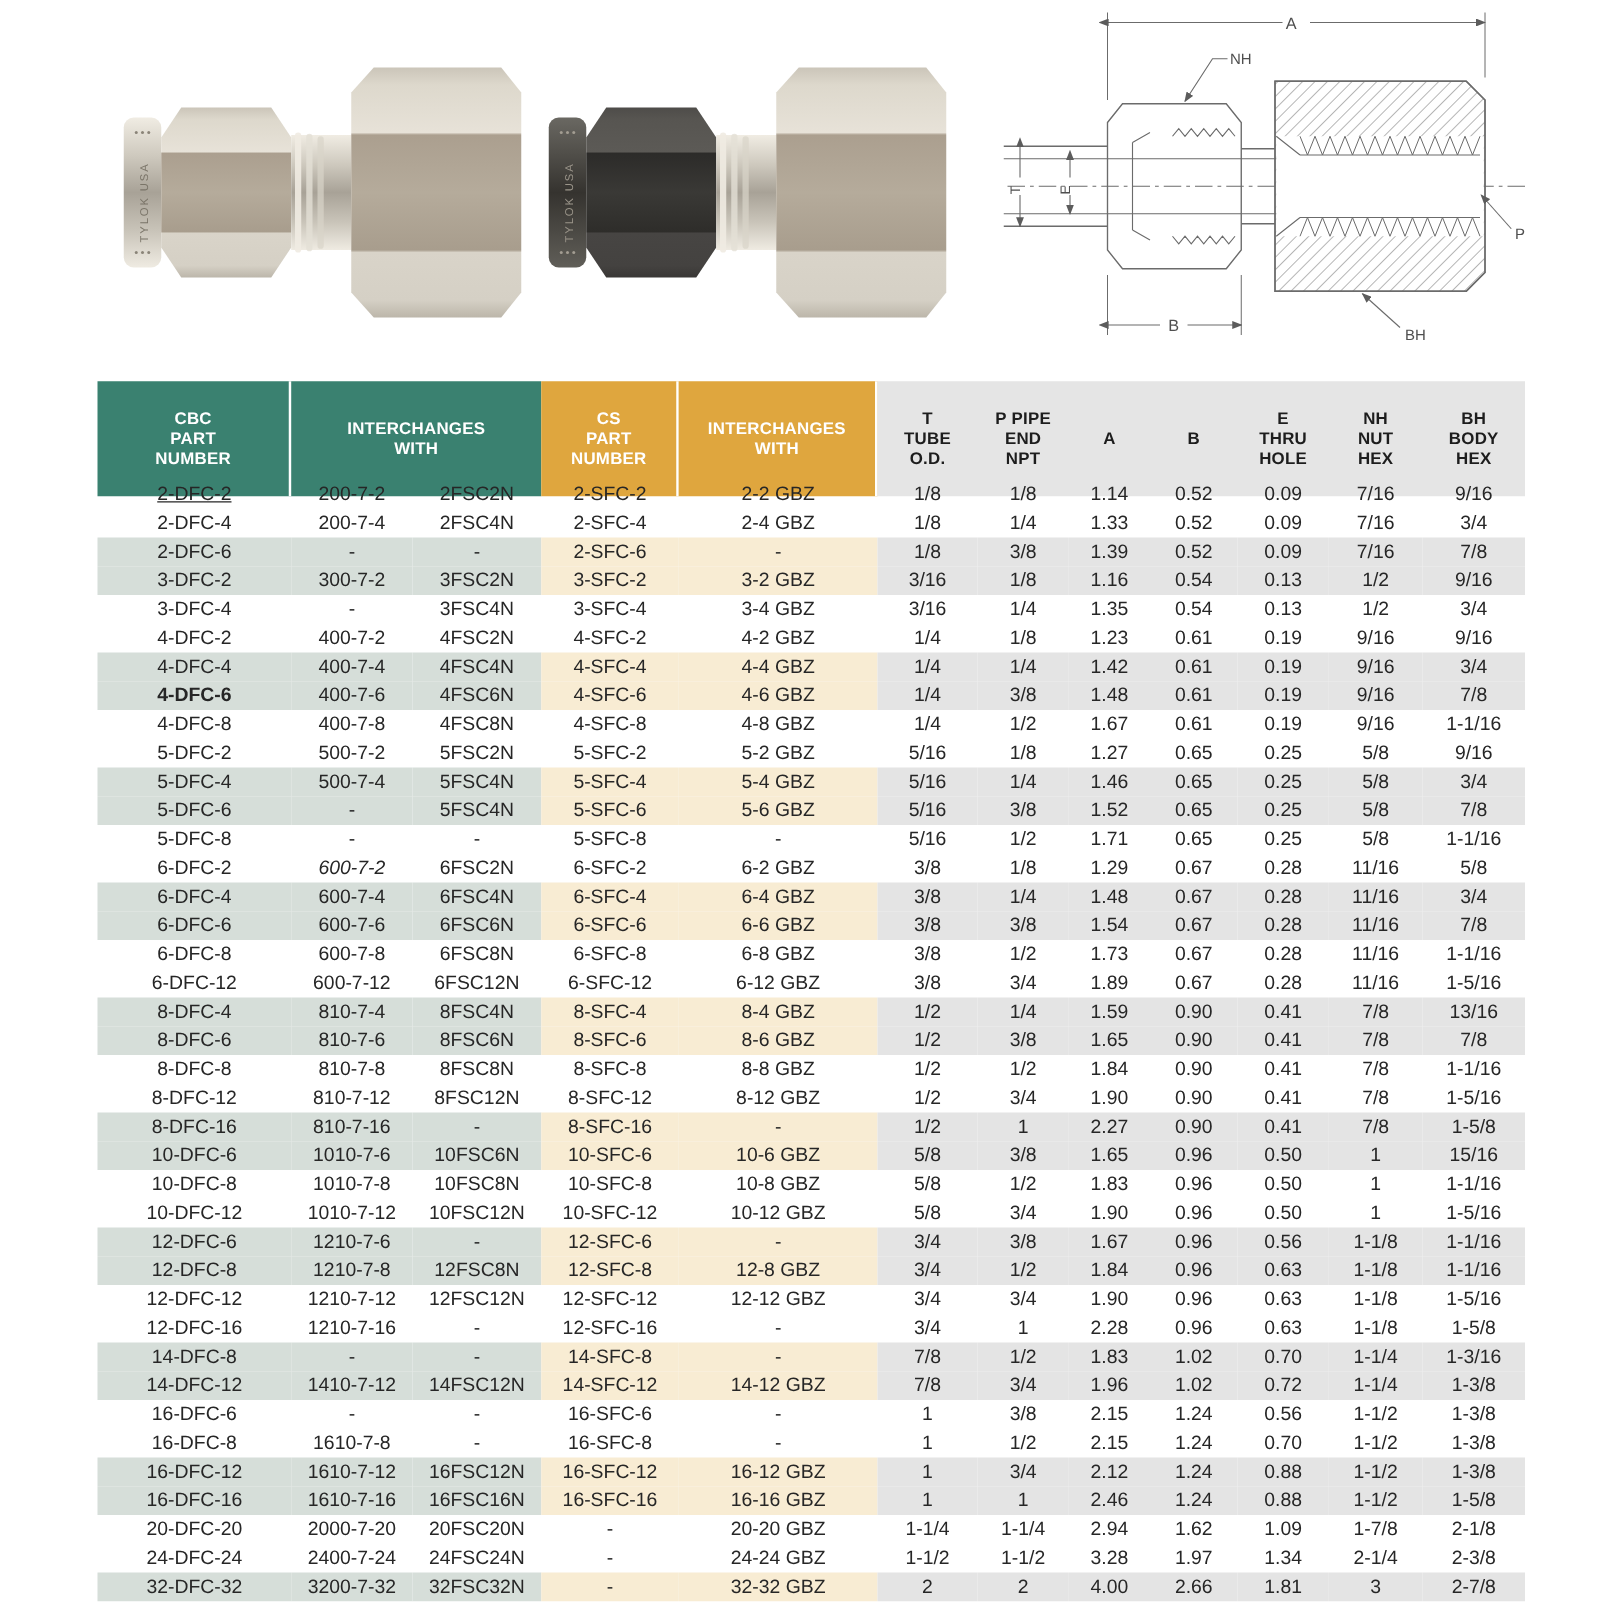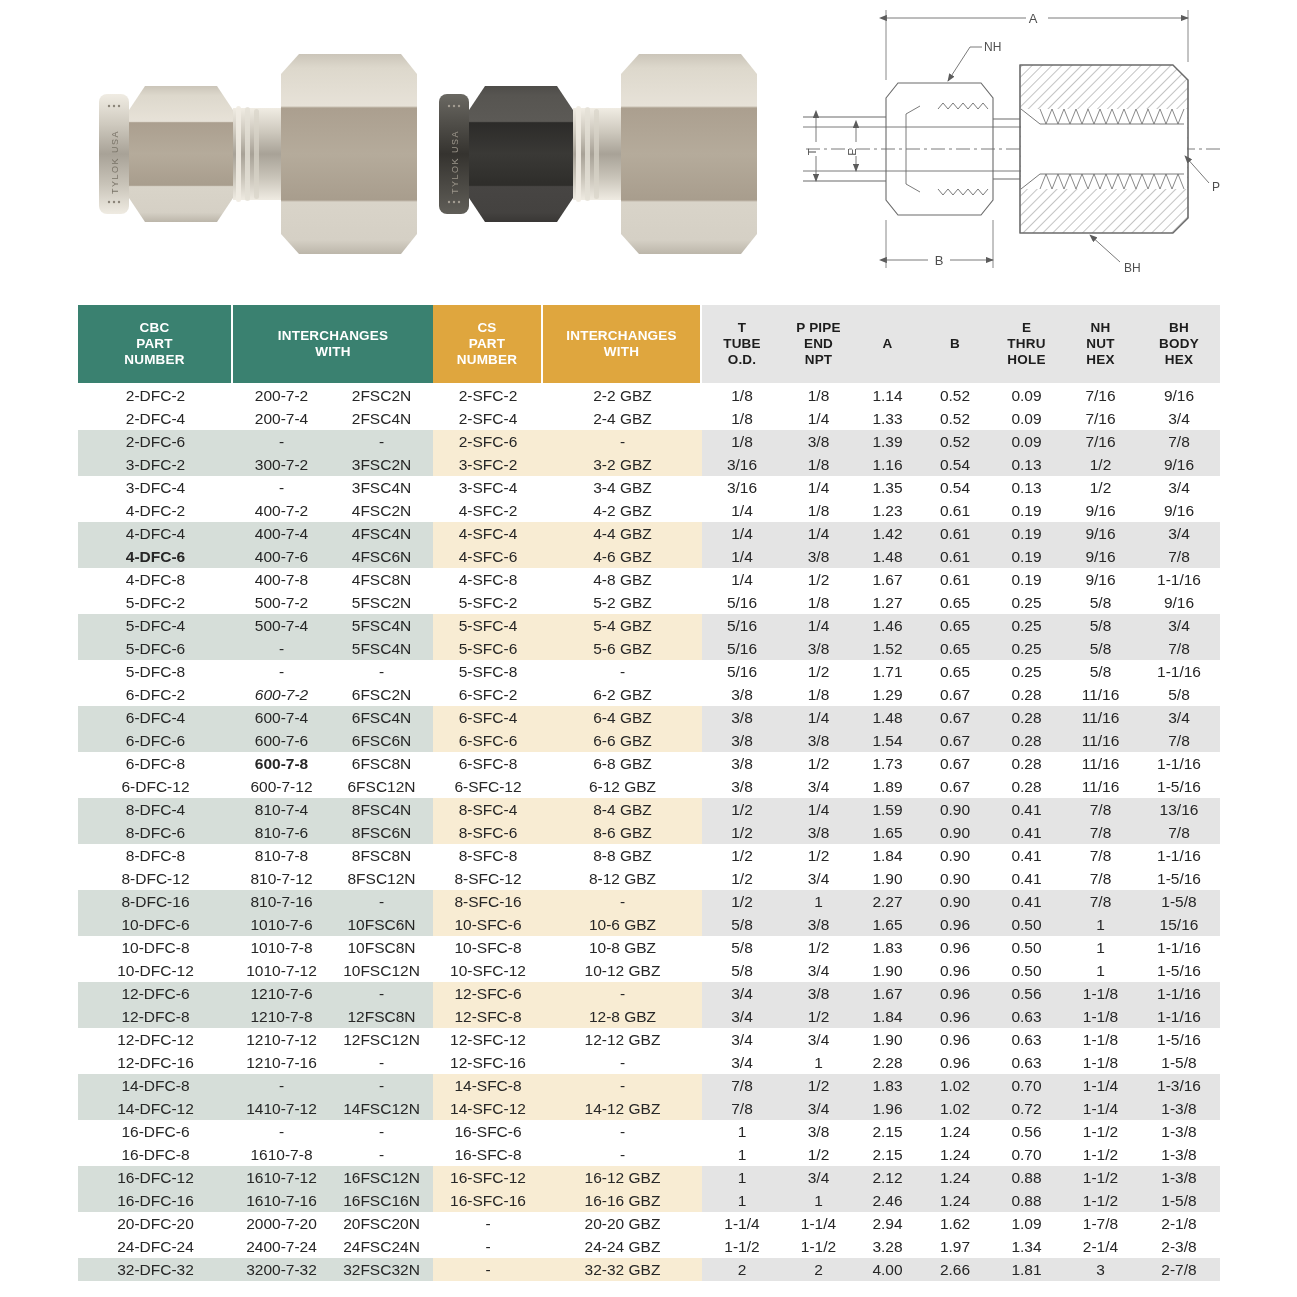--- a/index.html
+++ b/index.html
@@ -2,21 +2,21 @@
 <html style="--green: #3a8170; --gold: #dfa63e; --band-green: #d6ded9; --band-cream: #f8ecd3; --band-gray: #e4e4e4; --header-gray: #e5e5e5;"><head>
 <meta charset="utf-8">
 <style>
   html,body{margin:0;padding:0;}
   body{
     width:1297px;height:1297px;background:#ffffff;position:relative;
     font-family:"Liberation Sans", sans-serif;color:#242424;overflow:hidden;
   }
   .abs{position:absolute;}
   
-  .thead{position:absolute;left:78px;top:305px;height:78px;display:flex;}
+  .thead{position:absolute;left:78px;top:305px;height:92px;display:flex;}
   .hcell{
     box-sizing:border-box;display:flex;flex-direction:column;justify-content:center;
     text-align:center;font-weight:bold;font-size:13.5px;line-height:1.2;
     white-space:pre-line;letter-spacing:.2px;
   }
   .hgreen{background:var(--green,#3a8170);color:#fff;}
   .hgold{background:var(--gold,#dfa63e);color:#fff;}
   .hgray{background:var(--header-gray,#e5e5e5);color:#1d1d1d;display:flex;flex-direction:row;}
   .hgray .hcell{color:#1d1d1d;}
   .gapR{border-right:2px solid #fff;}
@@ -217,21 +217,21 @@
 NUT
 HEX</div>
     <div class="hcell" style="width:82px">BH
 BODY
 HEX</div>
   </div>
 </div>
 
 <div class="tbody">
     <div class="trow">
-      <div class="tcell s1" style="width: 155px;">2-DFC-2</div>
+      <div class="tcell s1" style="width: 155px; text-decoration: underline;">2-DFC-2</div>
       <div class="tcell s1" style="width: 97px;">200-7-2</div>
       <div class="tcell s1" style="width: 103px;">2FSC2N</div>
       <div class="tcell s2" style="width: 110px;">2-SFC-2</div>
       <div class="tcell s2" style="width: 159px;">2-2 GBZ</div>
       <div class="tcell s3" style="width: 80px;">1/8</div>
       <div class="tcell s3" style="width: 73px;">1/8</div>
       <div class="tcell s3" style="width: 65px;">1.14</div>
       <div class="tcell s3" style="width: 70px;">0.52</div>
       <div class="tcell s3" style="width: 73px;">0.09</div>
       <div class="tcell s3" style="width: 75px;">7/16</div>
@@ -442,21 +442,21 @@
       <div class="tcell s3" style="width: 80px;">3/8</div>
       <div class="tcell s3" style="width: 73px;">3/8</div>
       <div class="tcell s3" style="width: 65px;">1.54</div>
       <div class="tcell s3" style="width: 70px;">0.67</div>
       <div class="tcell s3" style="width: 73px;">0.28</div>
       <div class="tcell s3" style="width: 75px;">11/16</div>
       <div class="tcell s3" style="width: 82px;">7/8</div>
     </div>
     <div class="trow">
       <div class="tcell s1" style="width: 155px;">6-DFC-8</div>
-      <div class="tcell s1" style="width: 97px; font-weight: bold;">600-7-8</div>
+      <div class="tcell s1" style="width: 97px;">600-7-8</div>
       <div class="tcell s1" style="width: 103px;">6FSC8N</div>
       <div class="tcell s2" style="width: 110px;">6-SFC-8</div>
       <div class="tcell s2" style="width: 159px;">6-8 GBZ</div>
       <div class="tcell s3" style="width: 80px;">3/8</div>
       <div class="tcell s3" style="width: 73px;">1/2</div>
       <div class="tcell s3" style="width: 65px;">1.73</div>
       <div class="tcell s3" style="width: 70px;">0.67</div>
       <div class="tcell s3" style="width: 73px;">0.28</div>
       <div class="tcell s3" style="width: 75px;">11/16</div>
       <div class="tcell s3" style="width: 82px;">1-1/16</div>

